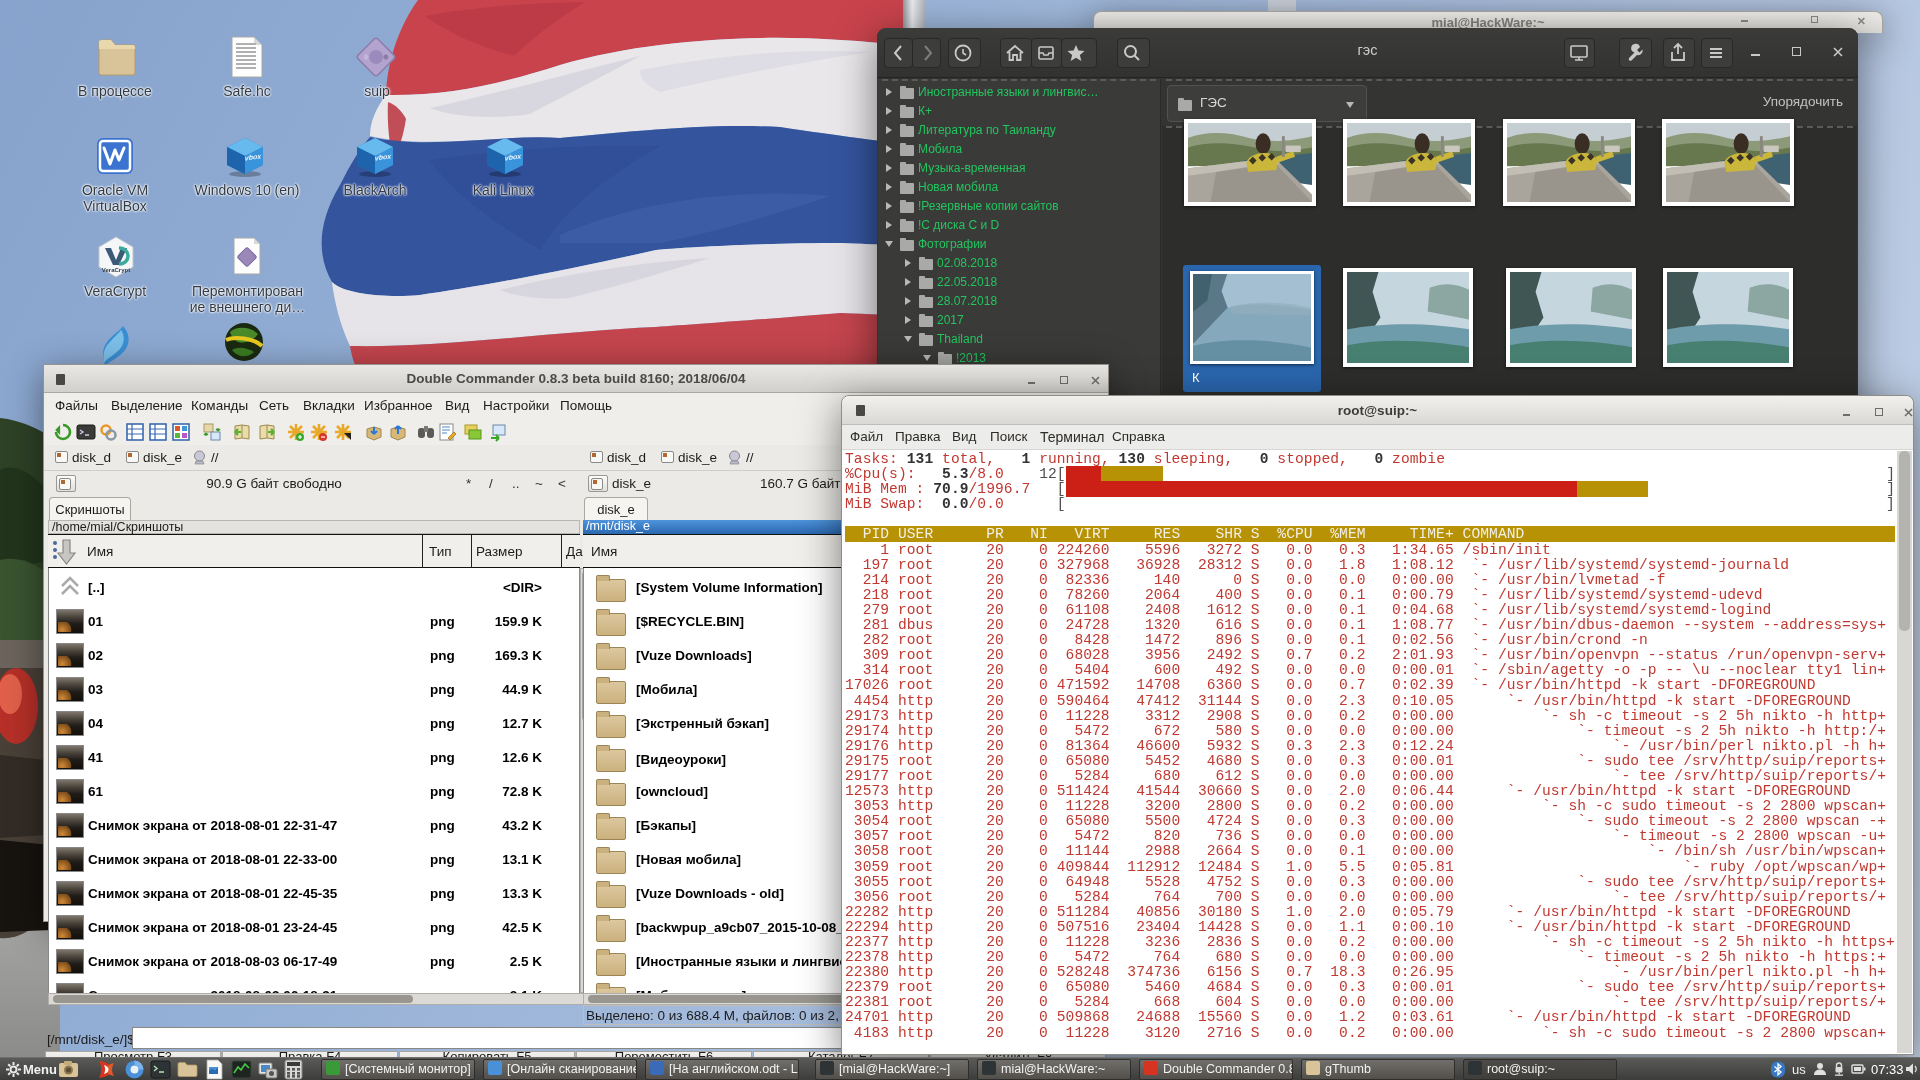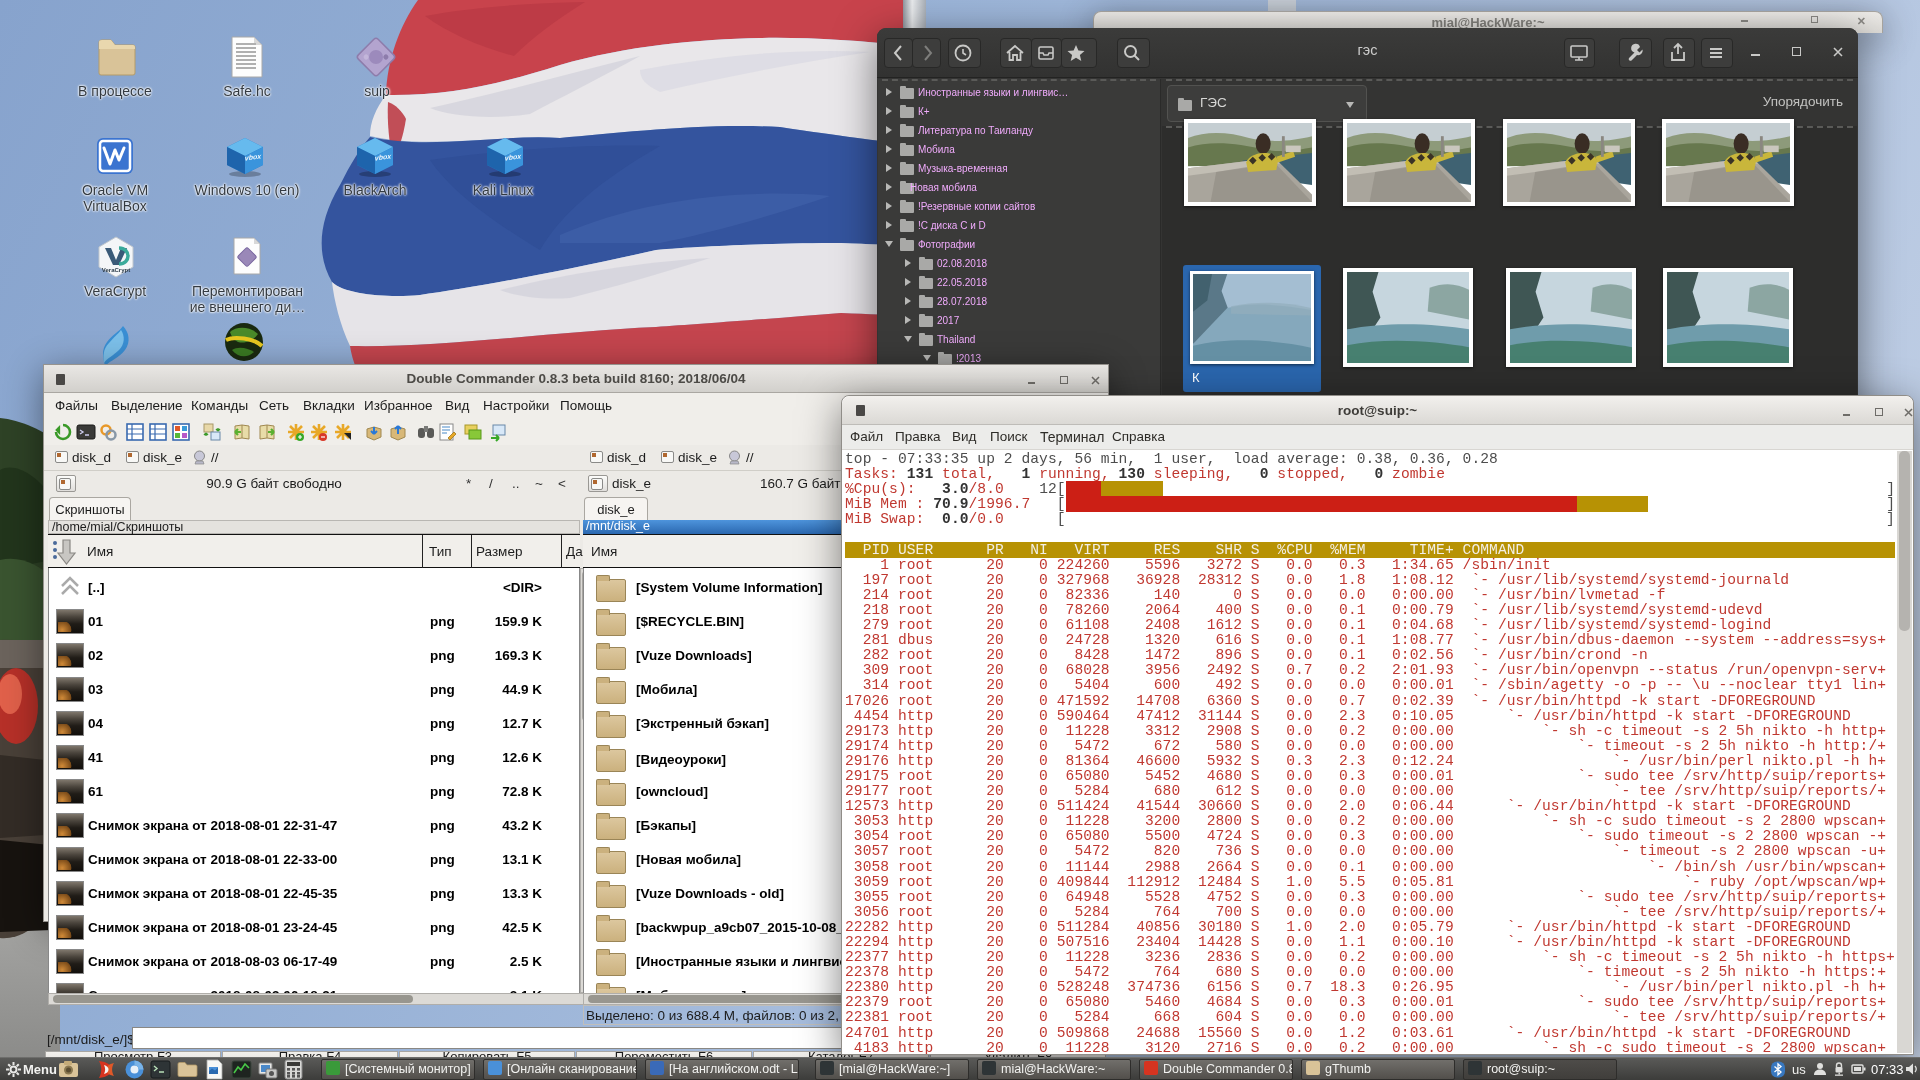--- a/index.html
+++ b/index.html
@@ -4,21 +4,21 @@
 *{margin:0;padding:0;box-sizing:border-box}
 html,body{width:1920px;height:1080px;overflow:hidden}
 body{position:relative;font-family:"Liberation Sans",sans-serif;background:linear-gradient(118deg,#87a3cd 0%,#94afd5 28%,#aabfde 60%,#c7d3e6 100%)}
 .a{position:absolute}
 .ic-label{position:absolute;text-align:center;font-size:14px;line-height:15.5px;color:#333a42;text-shadow:0 0 2px #fff,0 0 2px #fff,0 0 3px #fff}
 
 #gt{left:877px;top:28px;width:981px;height:400px;background:#343433;border-radius:9px 9px 0 0;box-shadow:0 10px 40px rgba(0,0,0,.5)}
 #gt .hdr{left:0;top:0;right:0;height:50px;background:linear-gradient(#3b3b3a,#323231);border-bottom:1px solid #232322;border-radius:9px 9px 0 0}
 #gt .btn{position:absolute;top:10px;height:30px;background:#3d3d3c;border:1px solid #282827;border-radius:4px}
 #gt .tree{left:1px;top:51px;width:283px;bottom:0;background:#3a3a39;border-right:1px solid #2a2a29}
-#gt .trow{position:absolute;height:19px;color:#f0abfc;font-size:10px;line-height:19px;white-space:nowrap;overflow:hidden}
+#gt .trow{position:absolute;height:19px;color:#22c55e;font-size:12px;line-height:19px;white-space:nowrap;overflow:hidden}
 #gt .cont{left:285px;top:51px;right:1px;bottom:0;background:#343433}
 #gt .thumbs{position:absolute;left:0;top:47px;right:0;bottom:0;background:#2d2d2c}
 .exp{position:absolute;width:0;height:0}
 .exp.r{border-left:6px solid #b8b8b6;border-top:4px solid transparent;border-bottom:4px solid transparent}
 .exp.d{border-top:6px solid #b8b8b6;border-left:4px solid transparent;border-right:4px solid transparent}
 .tfold{position:absolute;width:14px;height:11px;background:#a9a9a7;border-radius:1px}
 .tfold:before{content:"";position:absolute;left:0;top:-2px;width:6px;height:3px;background:#a9a9a7;border-radius:1px 1px 0 0}
 .frame{position:absolute;background:#fff;box-shadow:0 1px 3px rgba(0,0,0,.6)}
 
 .gtkwin{position:absolute;box-shadow:0 8px 34px rgba(0,0,0,.45)}
@@ -242,21 +242,21 @@
       <div class="tfold" style="left:22px;top:47px"></div>
       <div class="trow" style="left:40px;top:42px;width:236px">Литература по Таиланду</div>
       <div class="exp r" style="left:8px;top:66px"></div>
       <div class="tfold" style="left:22px;top:66px"></div>
       <div class="trow" style="left:40px;top:61px;width:236px">Мобила</div>
       <div class="exp r" style="left:8px;top:85px"></div>
       <div class="tfold" style="left:22px;top:85px"></div>
       <div class="trow" style="left:40px;top:80px;width:236px">Музыка-временная</div>
       <div class="exp r" style="left:8px;top:104px"></div>
       <div class="tfold" style="left:22px;top:104px"></div>
-      <div class="trow" style="left:32px;top:99px;width:236px">Новая мобила</div>
+      <div class="trow" style="left:40px;top:99px;width:236px">Новая мобила</div>
       <div class="exp r" style="left:8px;top:123px"></div>
       <div class="tfold" style="left:22px;top:123px"></div>
       <div class="trow" style="left:40px;top:118px;width:236px">!Резервные копии сайтов</div>
       <div class="exp r" style="left:8px;top:142px"></div>
       <div class="tfold" style="left:22px;top:142px"></div>
       <div class="trow" style="left:40px;top:137px;width:236px">!C диска C и D</div>
       <div class="exp d" style="left:7px;top:162px"></div>
       <div class="tfold" style="left:22px;top:161px"></div>
       <div class="trow" style="left:40px;top:156px;width:236px">Фотографии</div>
       <div class="exp r" style="left:27px;top:180px"></div>
@@ -675,23 +675,23 @@
       </svg>
     </div>
     <div class="a" style="left:0;top:29px;right:0;height:25px;background:#ececea;border-bottom:1px solid #d8d6d2">
       <div class="a" style="left:8px;top:4px;font-size:13.5px;color:#2e2c28">Файл</div>
       <div class="a" style="left:53px;top:4px;font-size:13.5px;color:#2e2c28">Правка</div>
       <div class="a" style="left:110px;top:4px;font-size:13.5px;color:#2e2c28">Вид</div>
       <div class="a" style="left:148px;top:4px;font-size:13.5px;color:#2e2c28">Поиск</div>
       <div class="a" style="left:198px;top:4px;font-size:14px;color:#2e2c28">Терминал</div>
       <div class="a" style="left:270px;top:4px;font-size:13.5px;color:#2e2c28">Справка</div>
     </div>
-    <pre><span class="g">top - 07:33:35 up 2 days, 56 min,  1 user,  load average: 0.38, 0.36, 0.28</span>
+    <pre>
 Tasks: <b>131 </b>total,   <b>1 </b>running, <b>130 </b>sleeping,   <b>0 </b>stopped,   <b>0 </b>zombie
-%Cpu(s):  <b> 3.0</b>/8.0    <span class="g">12[</span><span class="rb">    </span><span class="yb">       </span>                                                                                  <span class="g">]</span>
+%Cpu(s):  <b> 5.3</b>/8.0    <span class="g">12[</span><span class="rb">    </span><span class="yb">       </span>                                                                                  <span class="g">]</span>
 MiB Mem : <b>70.9</b>/1996.7   <span class="g">[</span><span class="rb">                                                          </span><span class="yb">        </span>                           <span class="g">]</span>
 MiB Swap: <b> 0.0</b>/0.0      <span class="g">[</span>                                                                                             <span class="g">]</span>
 
 <span class="hd">  PID USER      PR   NI   VIRT     RES    SHR S  %CPU  %MEM     TIME+ COMMAND                                          </span>
     1 root      20    0 224260    5596   3272 S   0.0   0.3   1:34.65 /sbin/init
   197 root      20    0 327968   36928  28312 S   0.0   1.8   1:08.12  `- /usr/lib/systemd/systemd-journald
   214 root      20    0  82336     140      0 S   0.0   0.0   0:00.00  `- /usr/bin/lvmetad -f
   218 root      20    0  78260    2064    400 S   0.0   0.1   0:00.79  `- /usr/lib/systemd/systemd-udevd
   279 root      20    0  61108    2408   1612 S   0.0   0.1   0:04.68  `- /usr/lib/systemd/systemd-logind
   281 dbus      20    0  24728    1320    616 S   0.0   0.1   1:08.77  `- /usr/bin/dbus-daemon --system --address=sys+

